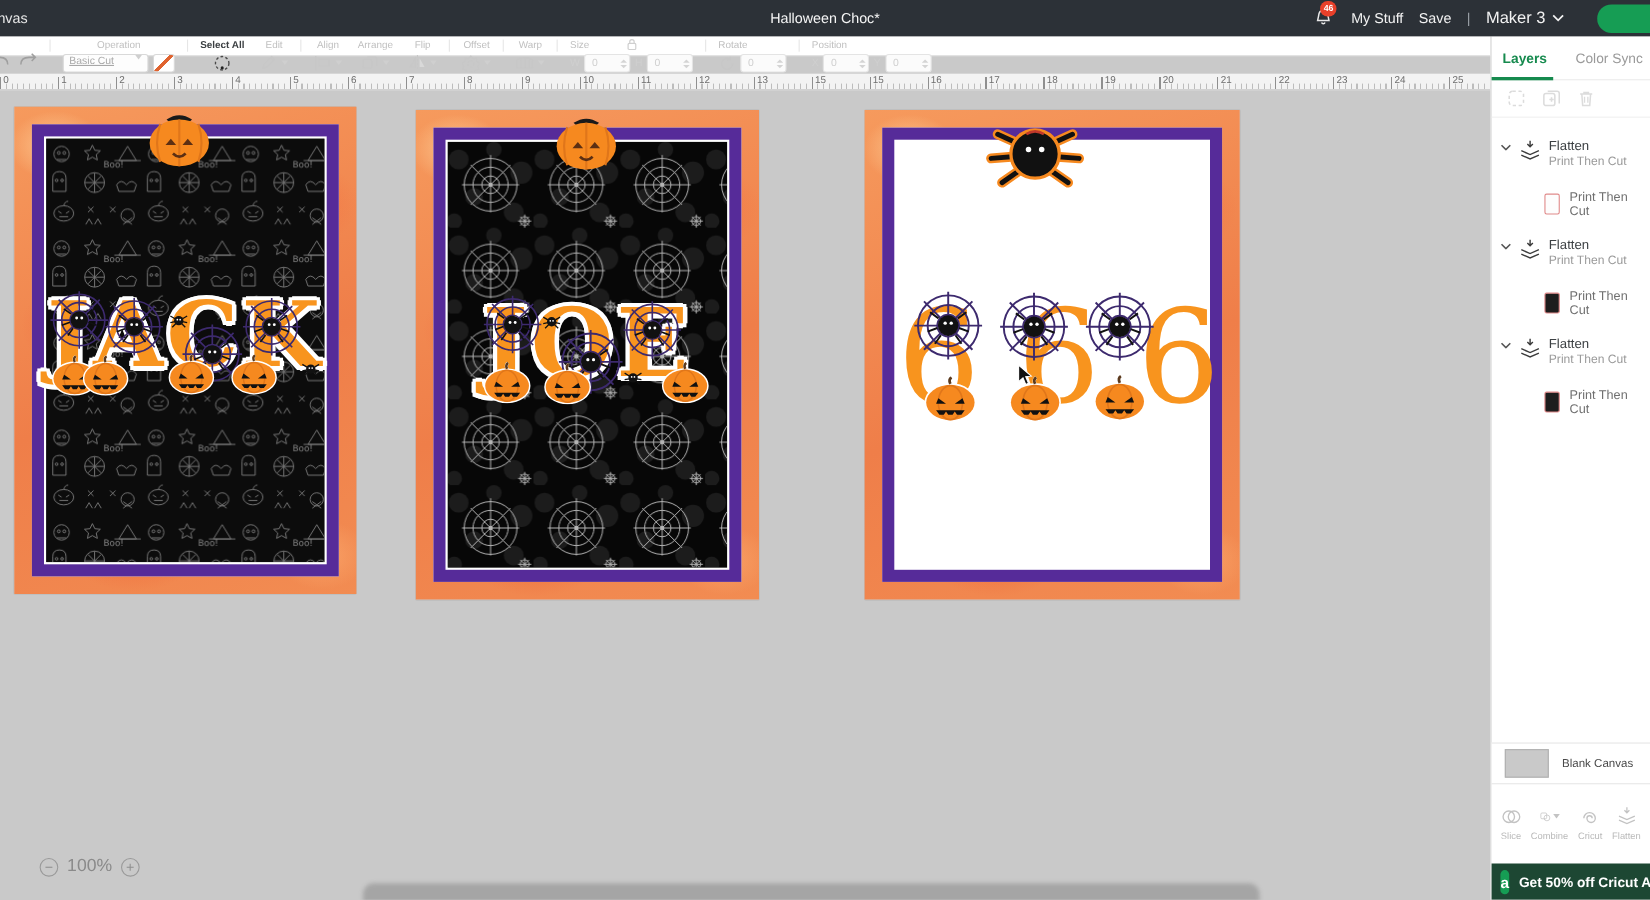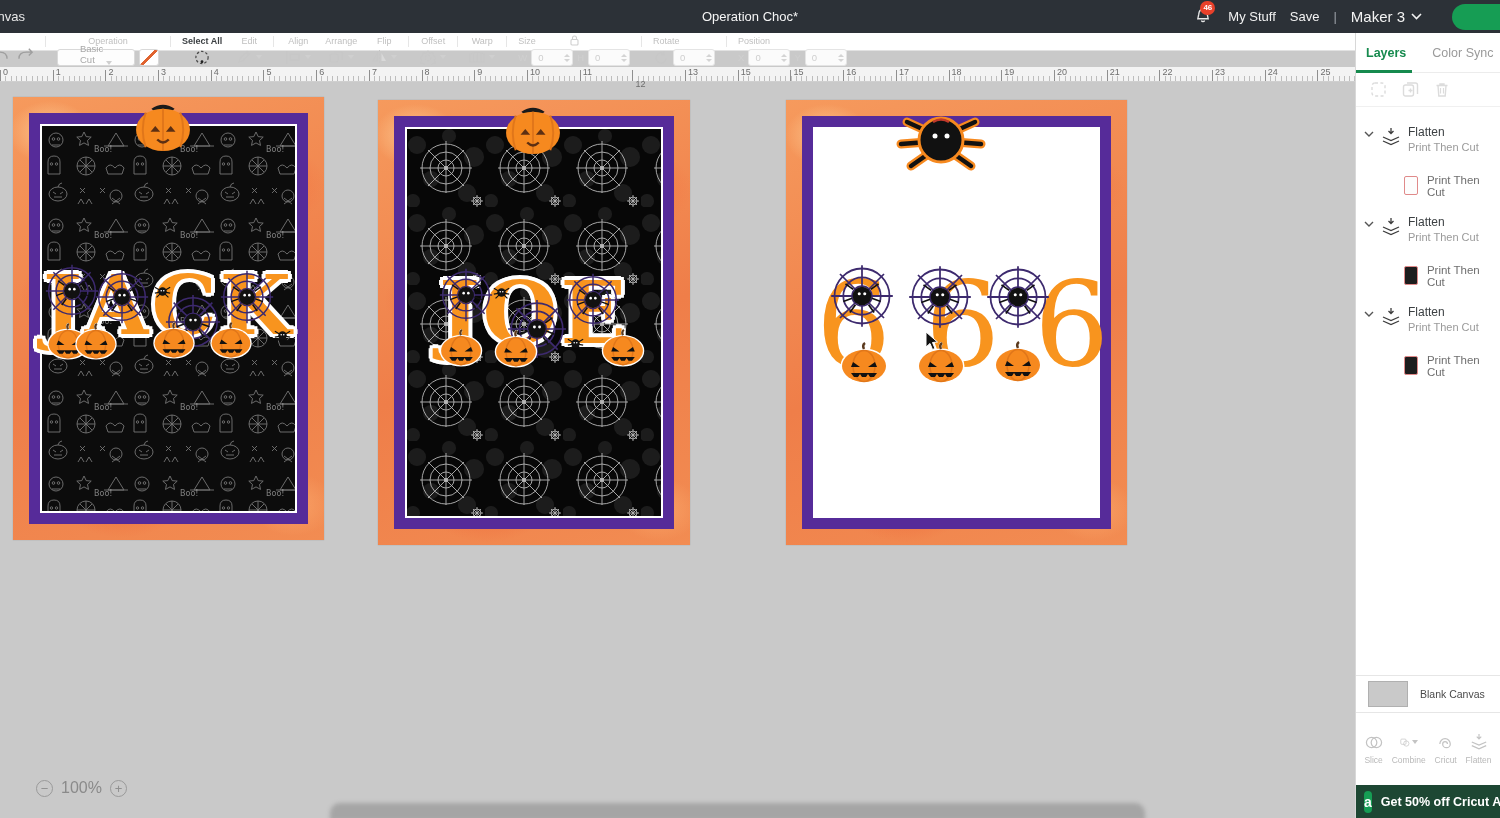--- a/index.html
+++ b/index.html
@@ -21,21 +21,21 @@
   
   .toolbar { position:absolute; left:0; top:33px; width:1355px; height:18px; background:#fff; border-bottom:1px solid #e2e2e2; display:flex; align-items:stretch; z-index:40; }
   .tgroup { display:flex; flex-direction:column; align-items:center; justify-content:flex-start; padding:3px 7px 0; position:relative; }
   .tlabel { font-size:9px; color:#c0c0c0; line-height:10px; margin-bottom:3px; white-space:nowrap; }
   .tlabel.on { color:#3c4043; font-weight:bold; }
   .trow { display:flex; align-items:center; gap:4px; }
   .tdiv { width:1px; background:#e6e6e6; margin:3px 4px; }
   .ticon { width:16px; height:16px; color:#c7c7c7; display:inline-flex; align-items:center; justify-content:center; }
   .ticon.on { color:#4a4a4a; }
   .caret { width:0; height:0; border-left:3.5px solid transparent; border-right:3.5px solid transparent; border-top:4px solid #cfcfcf; }
-  .opselect { width:78px; height:17px; border:1px solid #d9d9d9; border-radius:3px; background:#fdfdfd; display:flex; align-items:flex-end; justify-content:space-between; padding:0 22px; font-size:9.5px; color:#a8a8a8; }
+  .opselect { width:78px; height:17px; border:1px solid #d9d9d9; border-radius:3px; background:#fdfdfd; display:flex; align-items:flex-start; justify-content:space-between; padding:0 5px; font-size:9.5px; color:#a8a8a8;text-decoration:underline; }
   .penswatch { width:20px; height:17px; border:1px solid #d9d9d9; border-radius:3px; background:linear-gradient(135deg, transparent 44%, #e0632f 44%, #e0632f 56%, transparent 56%), #fff; }
   .tinput { width:42px; height:17px; border:1px solid #e4e4e4; border-radius:3px; background:#fbfbfb; display:flex; align-items:center; justify-content:space-between; padding:0 2px 0 6px; font-size:9.5px; color:#cfcfcf; }
   .stepper { display:flex; flex-direction:column; gap:2px; align-items:center; }
   .stepper i { display:block; width:0; height:0; border-left:3px solid transparent; border-right:3px solid transparent; }
   .stepper .up { border-bottom:3.5px solid #d4d4d4; }
   .stepper .dn { border-top:3.5px solid #d4d4d4; }
   .axis { font-size:9.5px; color:#cfcfcf; }
   .lockmini { position:absolute; top:2px; right:58px; color:#cfcfcf; }
 
   
@@ -224,21 +224,21 @@
       <circle cx="8.5" cy="9" r="0.9" fill="#fff"></circle>
         <circle cx="11.5" cy="9" r="0.9" fill="#fff"></circle>
     </symbol>
   </defs>
 </svg>
 
 <div class="app">
 
   <div class="topbar">
     <div class="topbar-canvas">Canvas</div>
-    <div class="topbar-title">Operation Choc*</div>
+    <div class="topbar-title">Halloween Choc*</div>
     <div class="topbar-right">
       <div class="bell-wrap">
         <svg width="18" height="18" viewBox="0 0 16 16">
           <path d="M8 2 C5.4 2 4.4 4.2 4.2 6.6 L3.4 10.4 H12.6 L11.8 6.6 C11.6 4.2 10.6 2 8 2 Z M6.6 12 a1.5 1.5 0 0 0 2.8 0" fill="none" stroke="#e8e8e8" stroke-width="1.2"></path>
         </svg>
         <div class="bell-badge">46</div>
       </div>
       <div class="tb-link">My Stuff</div>
       <div class="tb-link">Save</div>
       <div class="tb-sep">|</div>
@@ -450,21 +450,21 @@
       <span style="left: 108.4px;">2</span>
       <span style="left: 161.1px;">3</span>
       <span style="left: 213.8px;">4</span>
       <span style="left: 266.5px;">5</span>
       <span style="left: 319.2px;">6</span>
       <span style="left: 371.9px;">7</span>
       <span style="left: 424.6px;">8</span>
       <span style="left: 477.3px;">9</span>
       <span style="left: 530px;">10</span>
       <span style="left: 582.7px;">11</span>
-      <span style="left: 635.4px; margin-top: 12px;">12</span>
+      <span style="left: 635.4px;">12</span>
       <span style="left: 688.1px;">13</span>
       <span style="left: 740.8px;">15</span>
       <span style="left: 793.5px;">15</span>
       <span style="left: 846.2px;">16</span>
       <span style="left: 898.9px;">17</span>
       <span style="left: 951.6px;">18</span>
       <span style="left: 1004.3px;">19</span>
       <span style="left: 1057px;">20</span>
       <span style="left: 1109.7px;">21</span>
       <span style="left: 1162.4px;">22</span>

